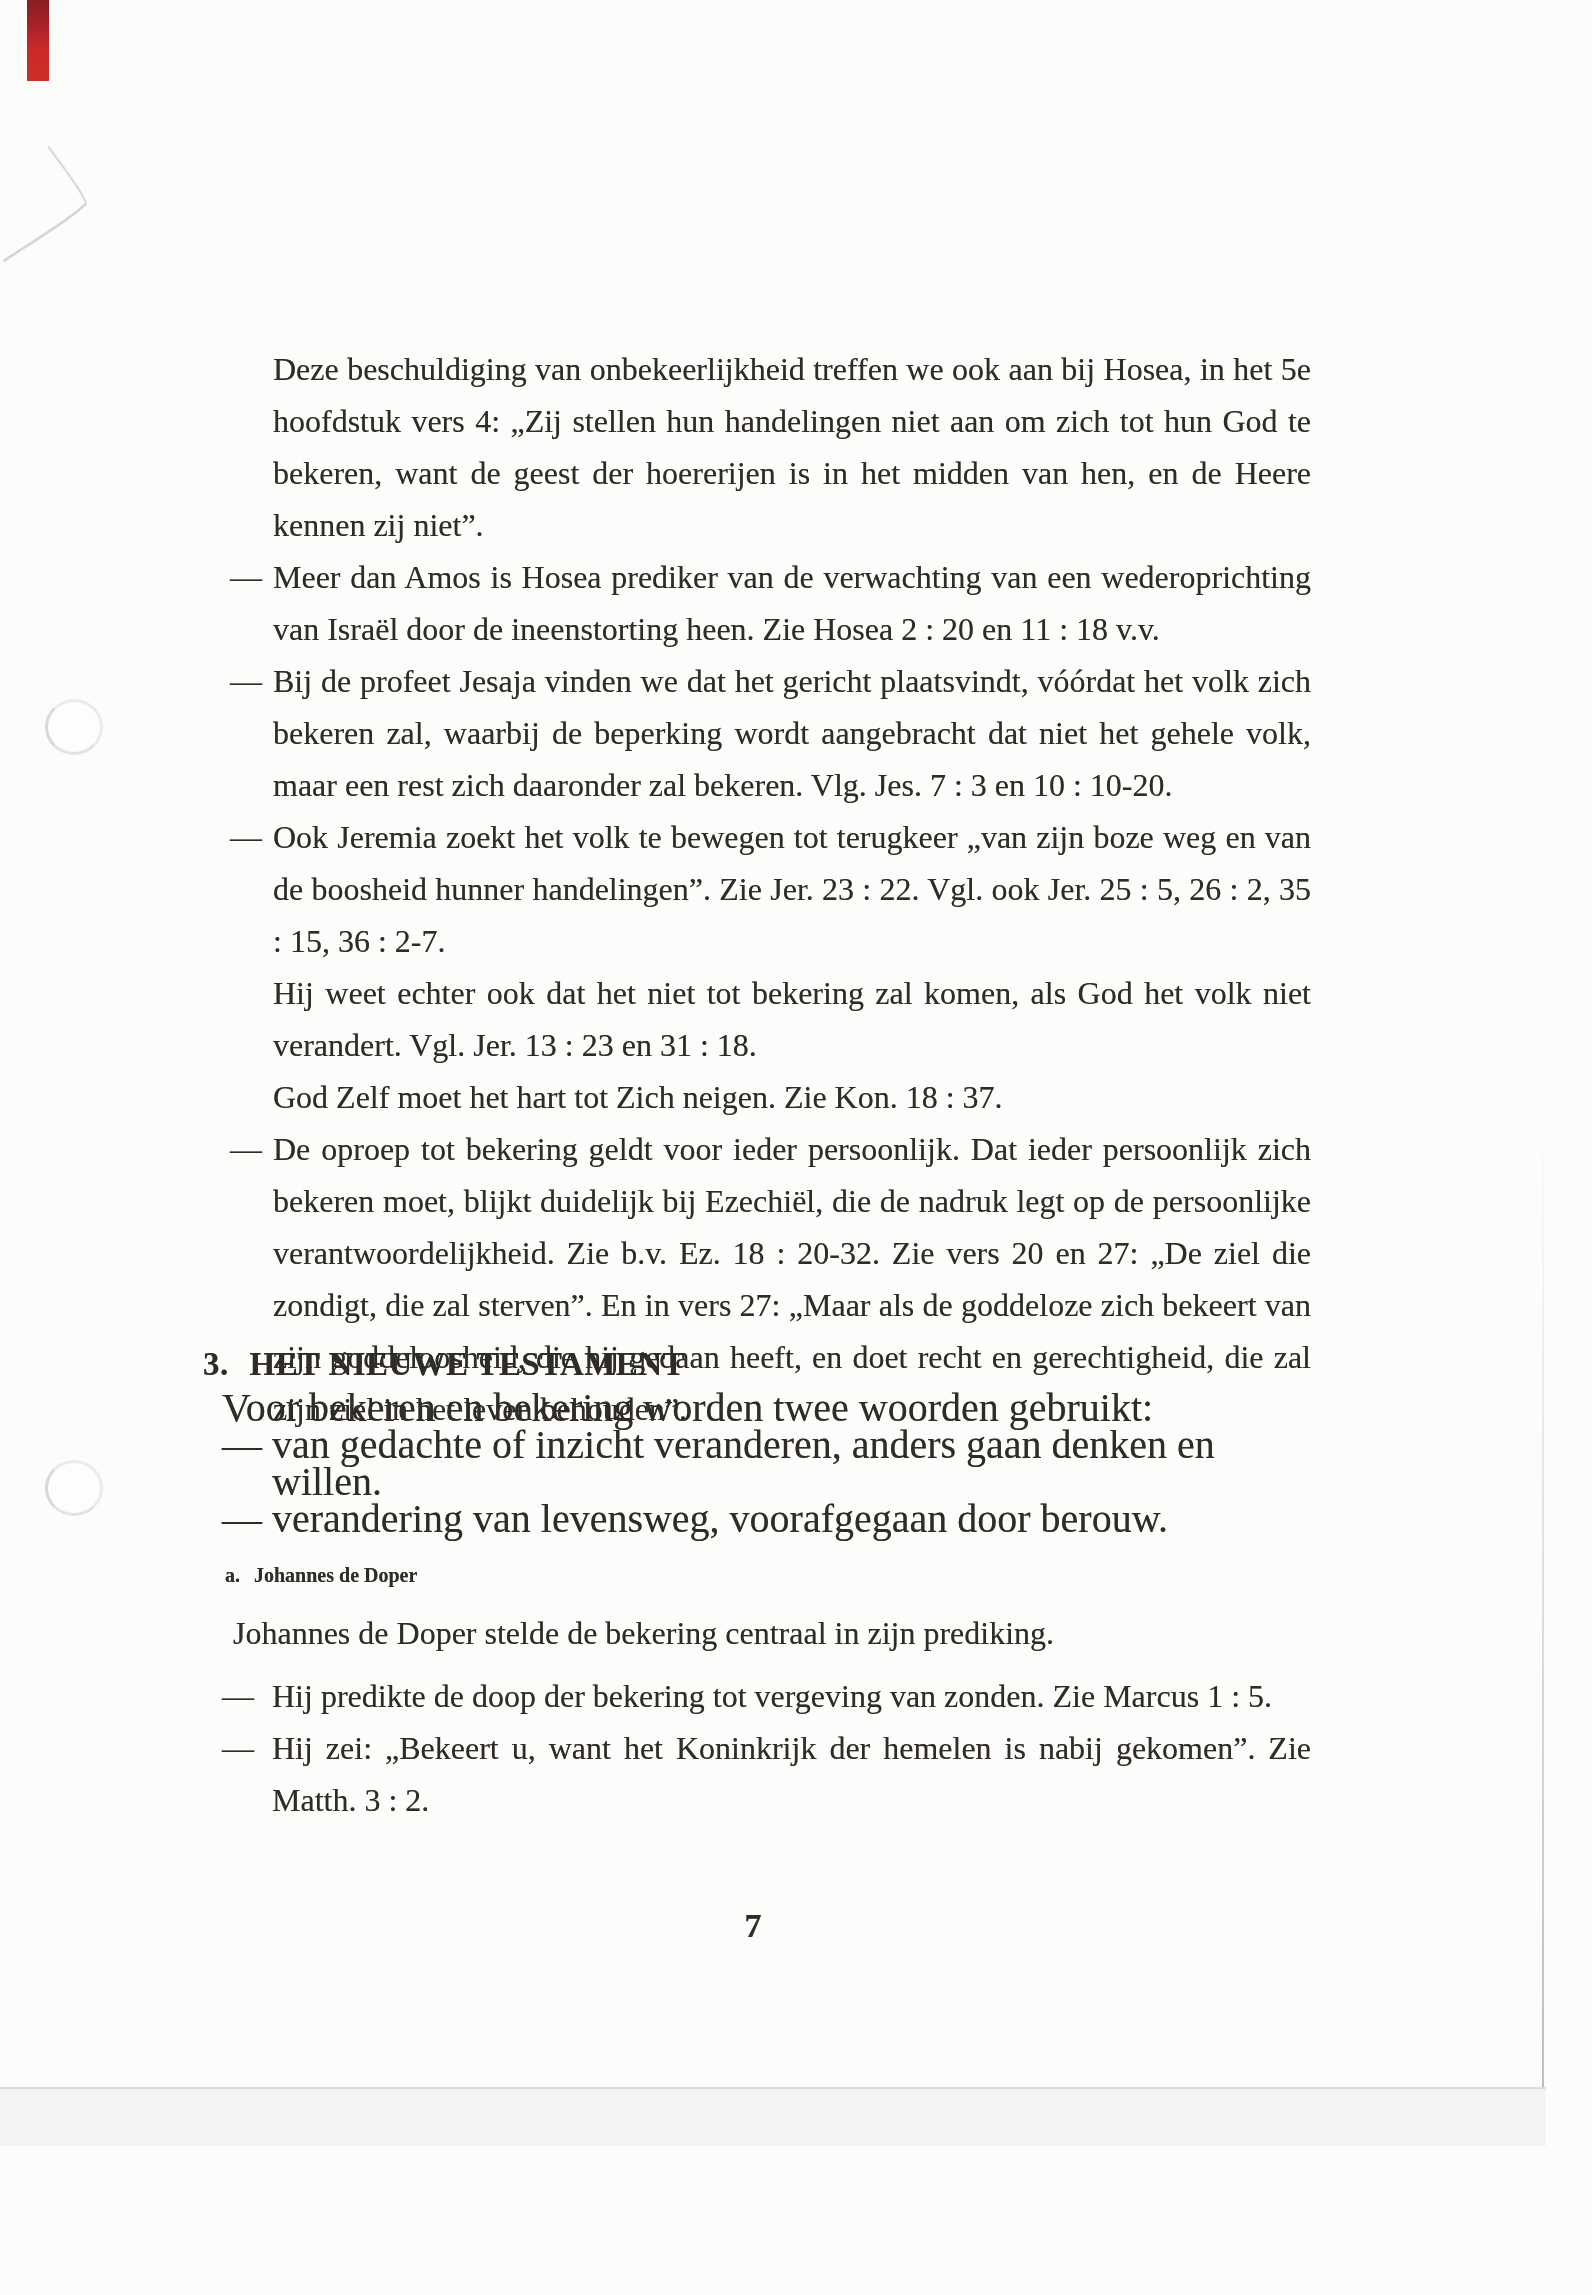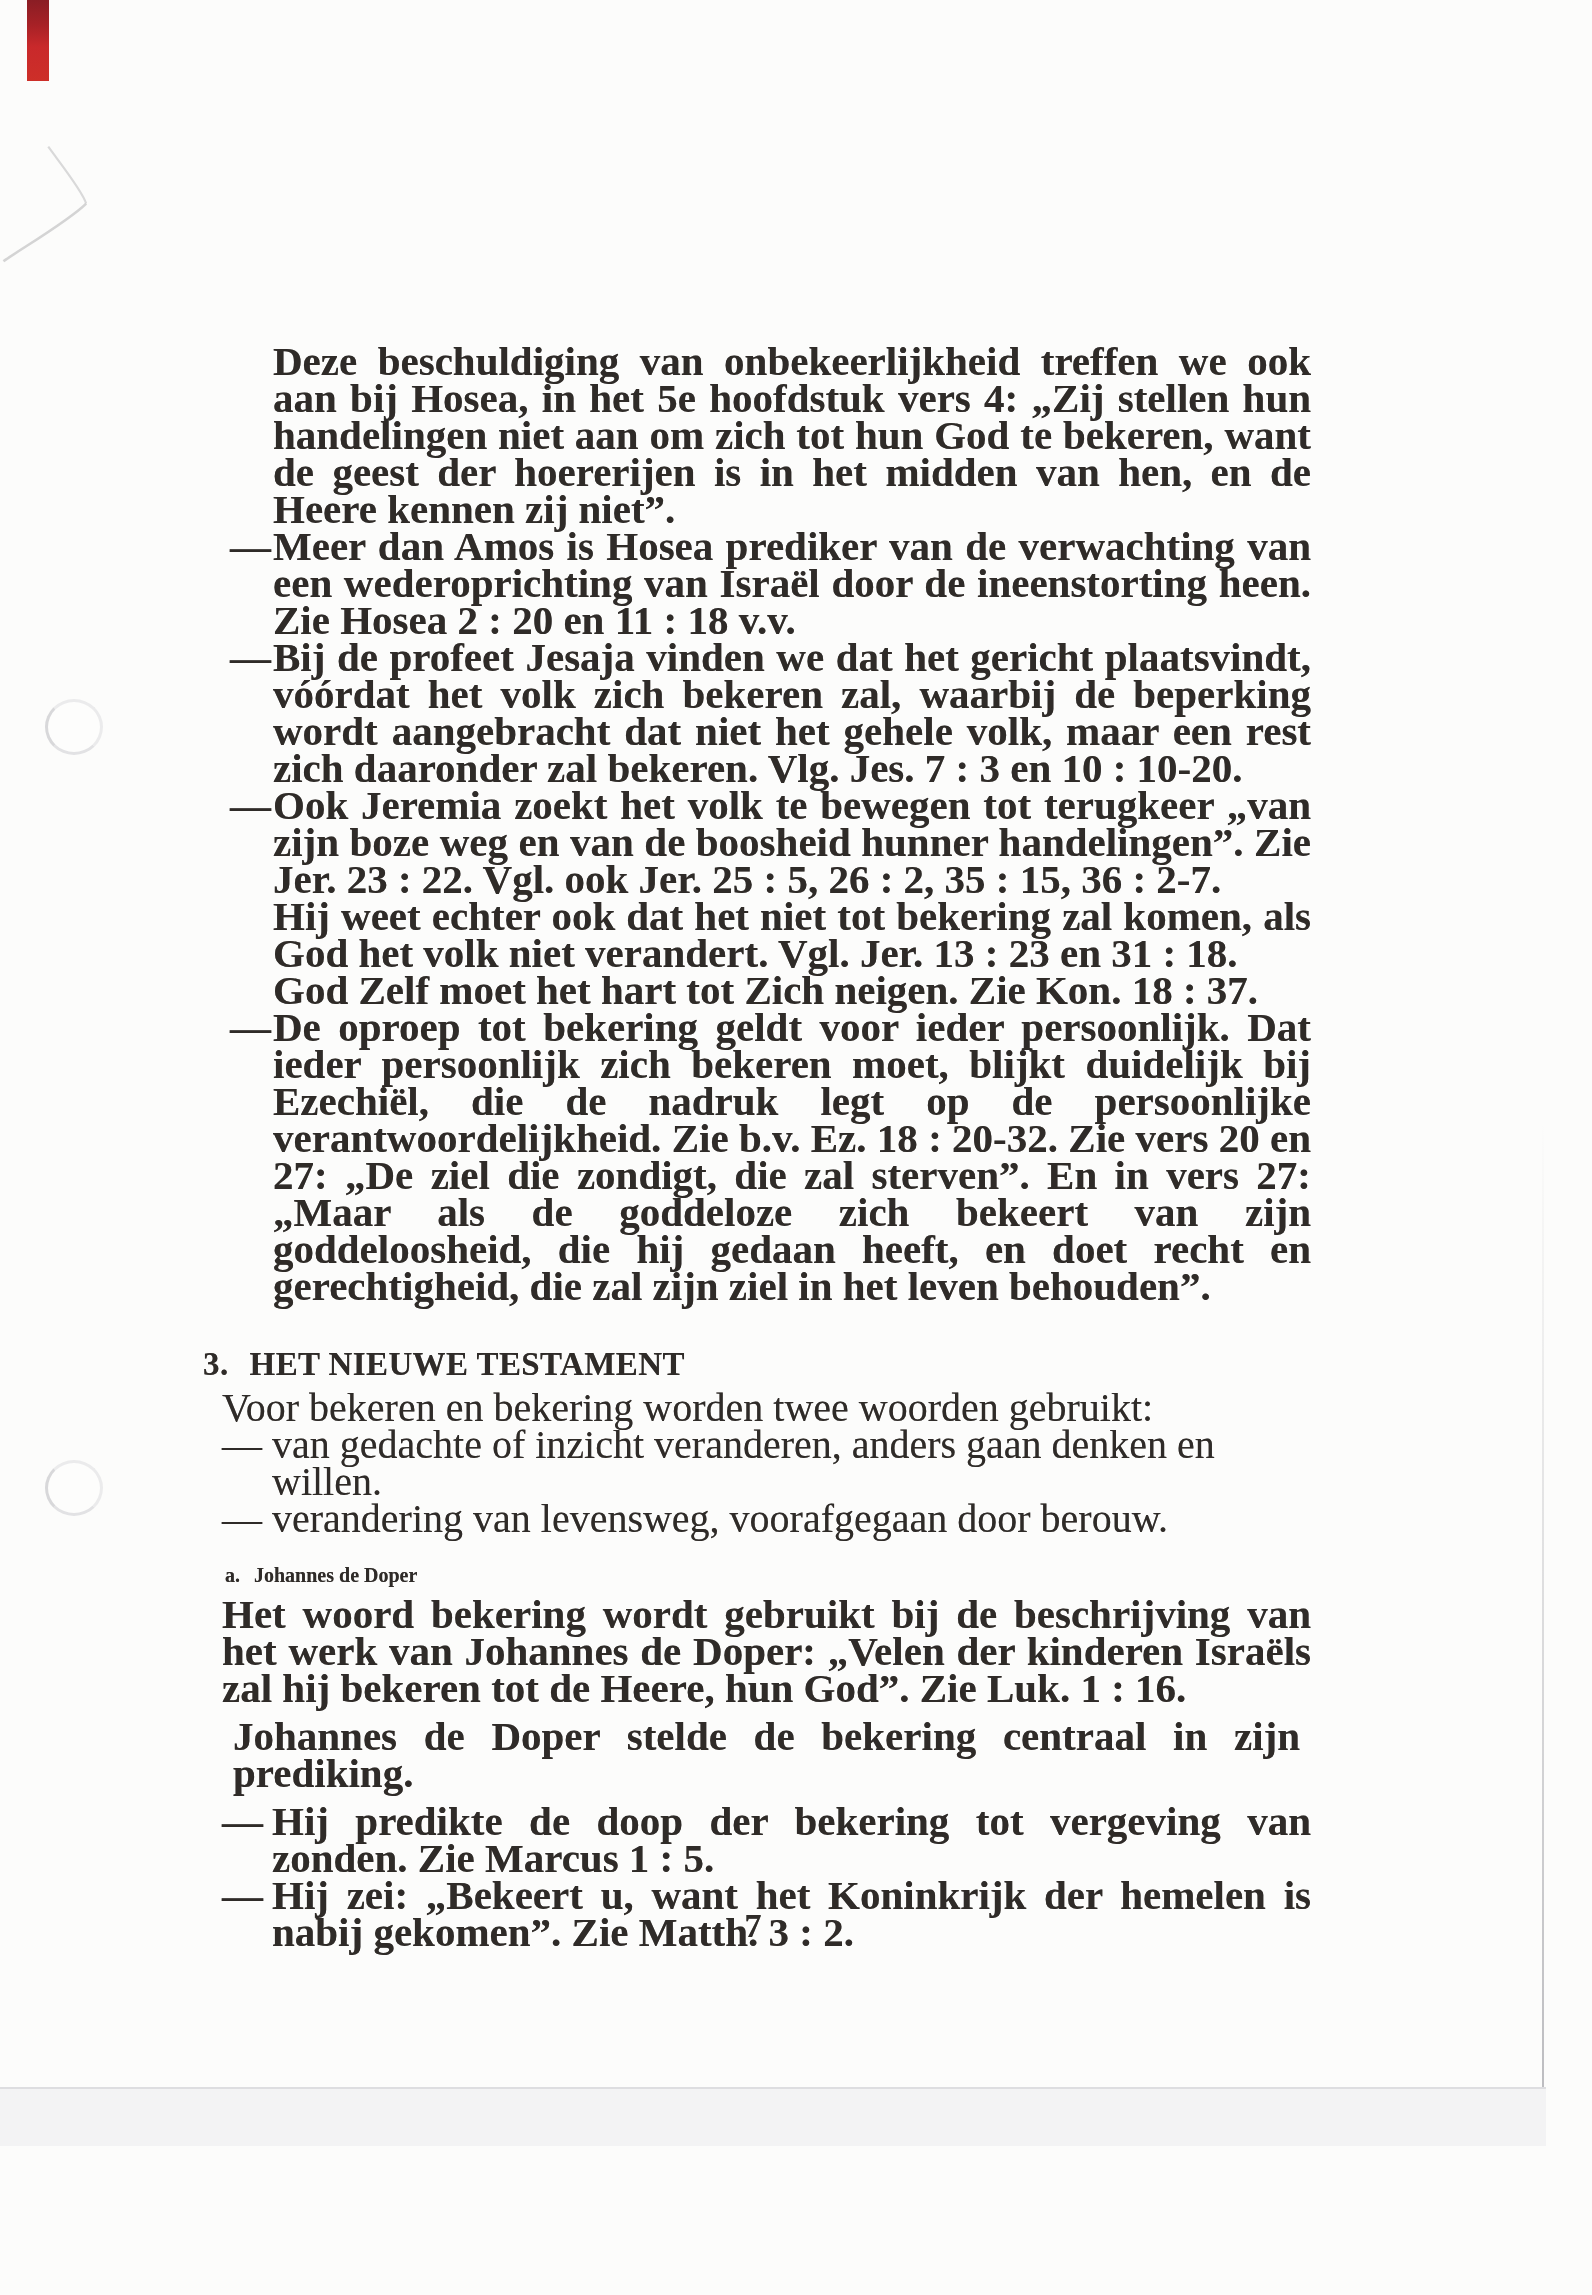--- a/index.html
+++ b/index.html
@@ -5,21 +5,21 @@
   html,body{margin:0;padding:0;background:#e9e9e9;}
   .page{
     position:relative;
     width:1592px;height:2295px;
     margin:0 auto;
     background:var(--paper,#fcfcfb);
     overflow:hidden;
     font-family:"Liberation Serif","DejaVu Serif",serif;
     color:var(--ink,#2f2b28);
   }
-  .textblock{font-size:41px;line-height:37px;text-align:justify;text-shadow:0 0 0.5px rgba(47,43,40,0.55);font-weight:bold;}
+  .textblock{font-size:32px;line-height:52px;text-align:justify;text-shadow:0 0 0.5px rgba(47,43,40,0.55);}
   
   .intro{position:absolute;left:273px;top:343px;width:1038px;}
   .li{position:relative;}
   .intro .li .dash{position:absolute;left:-43px;top:0;}
   
   .h-section{position:absolute;left:203px;top:1345px;font-size:33px;line-height:38px;font-weight:bold;letter-spacing:0.4px;text-shadow:0 0 0.5px rgba(47,43,40,0.55);}
   .h-section .num{margin-right:21px;}
   
   .nt{position:absolute;left:222px;top:1389px;width:1089px;font-size:40px;line-height:37px;text-shadow:0 0 0.5px rgba(47,43,40,0.55);}
   .nt .li{padding-left:50px;}
@@ -113,21 +113,20 @@
         <div class="li">
           <span class="dash">—</span>
           <span class="t">verandering van levensweg, voorafgegaan door berouw.</span>
         </div>
       </div>
   </section>
 
   <h3 class="h-sub" style="margin:0;"><span class="num">a.</span><span>Johannes de Doper</span></h3>
 
   <section class="doper textblock">
-    <p style="margin:0;">Het woord bekering wordt gebruikt bij de beschrijving van het werk van Johannes de Doper: „Velen der kinderen Israëls zal hij bekeren tot de Heere, hun God”. Zie Luk. 1 : 16.</p>
     <p style="margin:11px;">Johannes de Doper stelde de bekering centraal in zijn prediking.</p>
     <div>
 
         <div class="li">
           <span class="dash">—</span>
           <span class="t">Hij predikte de doop der bekering tot vergeving van zonden. Zie Marcus 1 : 5.</span>
         </div>
 
         <div class="li">
           <span class="dash">—</span>

